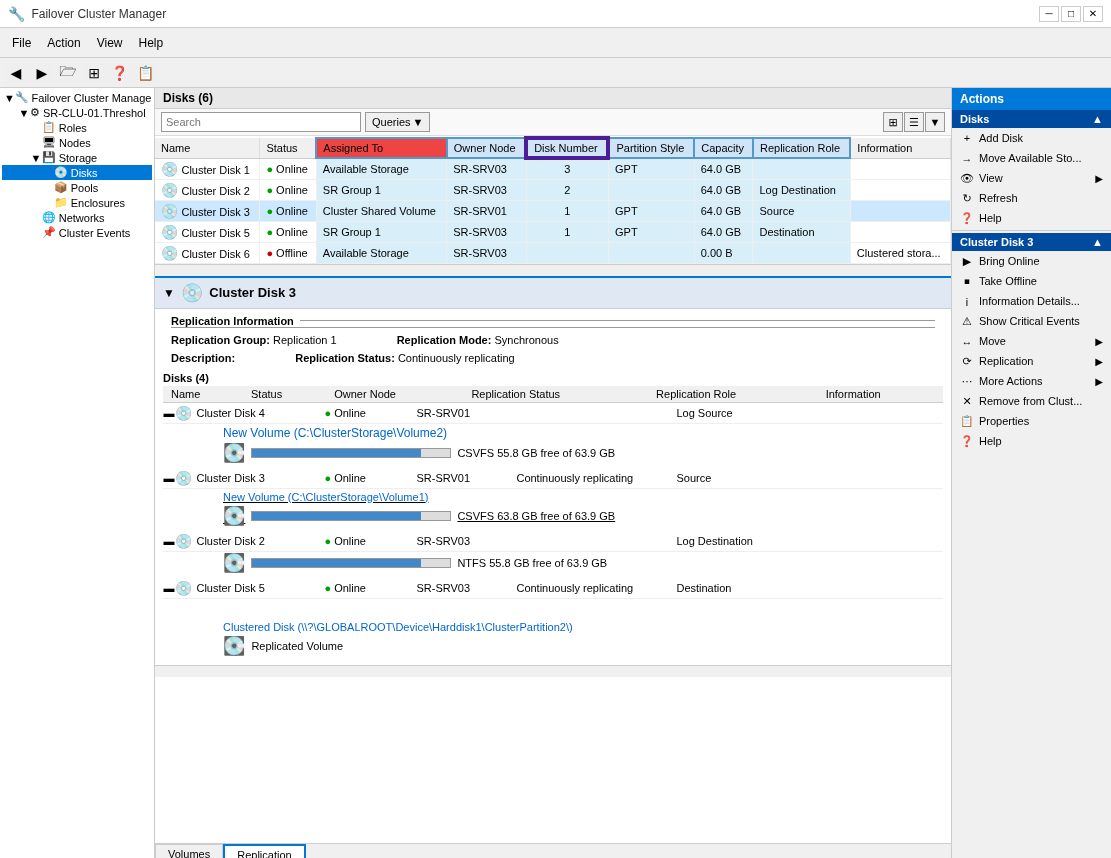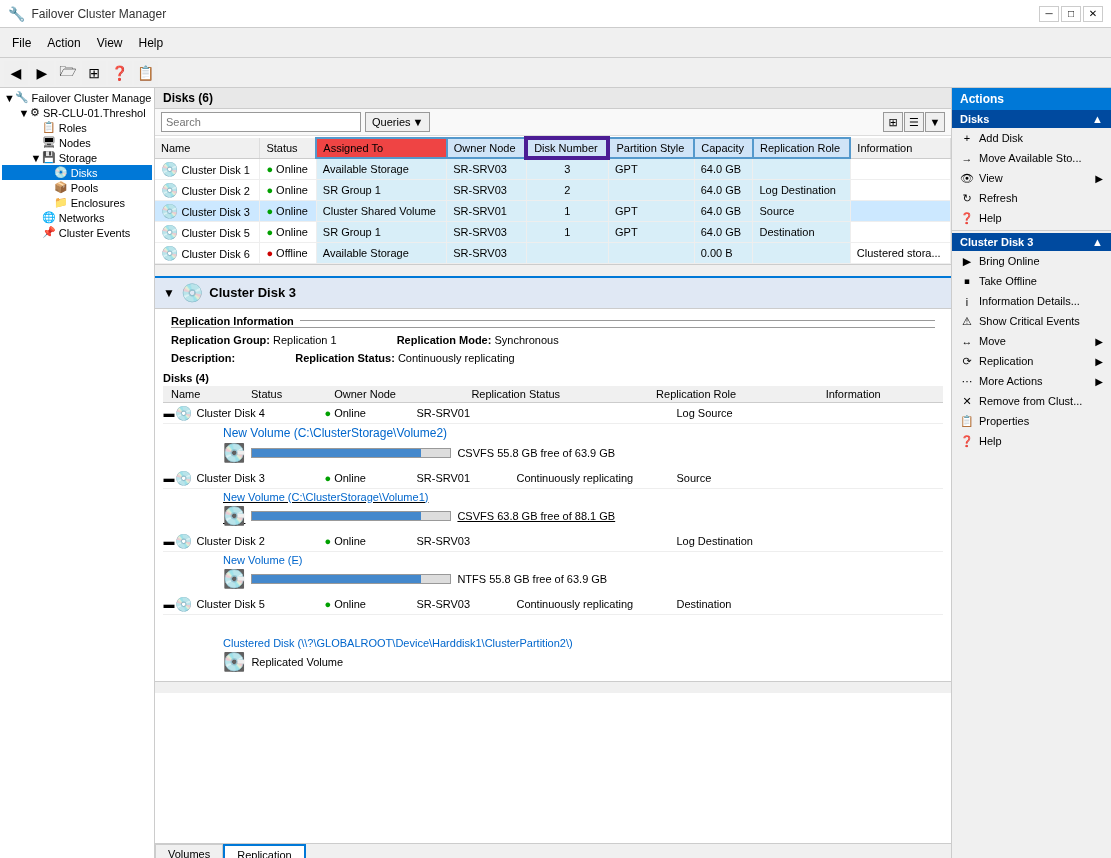--- a/index.html
+++ b/index.html
@@ -353,37 +353,36 @@
     </div>
   <div style="padding-left: 60px; padding-bottom: 4px; text-decoration: underline;">
       <div style="font-size:11px; color:#0066cc; padding:2px 0;">New Volume (C:\ClusterStorage\Volume1)</div>
       <div style="display:flex; align-items:center; gap:6px;">
         <span style="font-size:18px; color:#888;">💽</span>
 
         <div style="width:200px; height:10px; background:#ddd; border:1px solid #999; position:relative;">
           <div style="width:85%; height:100%; background:#4488cc;"></div>
         </div>
 
-        <span style="font-size:11px;">CSVFS 63.8 GB free of 88.1 GB</span>
+        <span style="font-size:11px;">CSVFS 63.8 GB free of 63.9 GB</span>
       </div>
     </div>
             </div>
             <div>
     <div style="display:flex; align-items:center; padding:2px 0; border-bottom:1px solid #eee;">
       <span style="width:12px; text-align:center; cursor:pointer; flex-shrink:0;">▬</span>
       <span style="font-size:14px; margin-right:4px; flex-shrink:0;">💿</span>
       <span style="min-width:120px;">Cluster Disk 2</span>
       <span style="min-width:100px; padding-left:8px;"><span style="color:#00a000">●</span> Online</span>
       <span style="min-width:100px;">SR-SRV03</span>
       <span style="min-width:160px;"></span>
       <span style="min-width:120px;">Log Destination</span>
       <span></span>
     </div>
   <div style="padding-left: 60px; padding-bottom: 4px;">
-      <div style="font-size:11px; color:#0066cc; padding:2px 0;">New Volume (E)</div>
       <div style="display:flex; align-items:center; gap:6px;">
         <span style="font-size:18px; color:#888;">💽</span>
 
         <div style="width:200px; height:10px; background:#ddd; border:1px solid #999; position:relative;">
           <div style="width:85%; height:100%; background:#4488cc;"></div>
         </div>
 
         <span style="font-size:11px;">NTFS 55.8 GB free of 63.9 GB</span>
       </div>
     </div>

